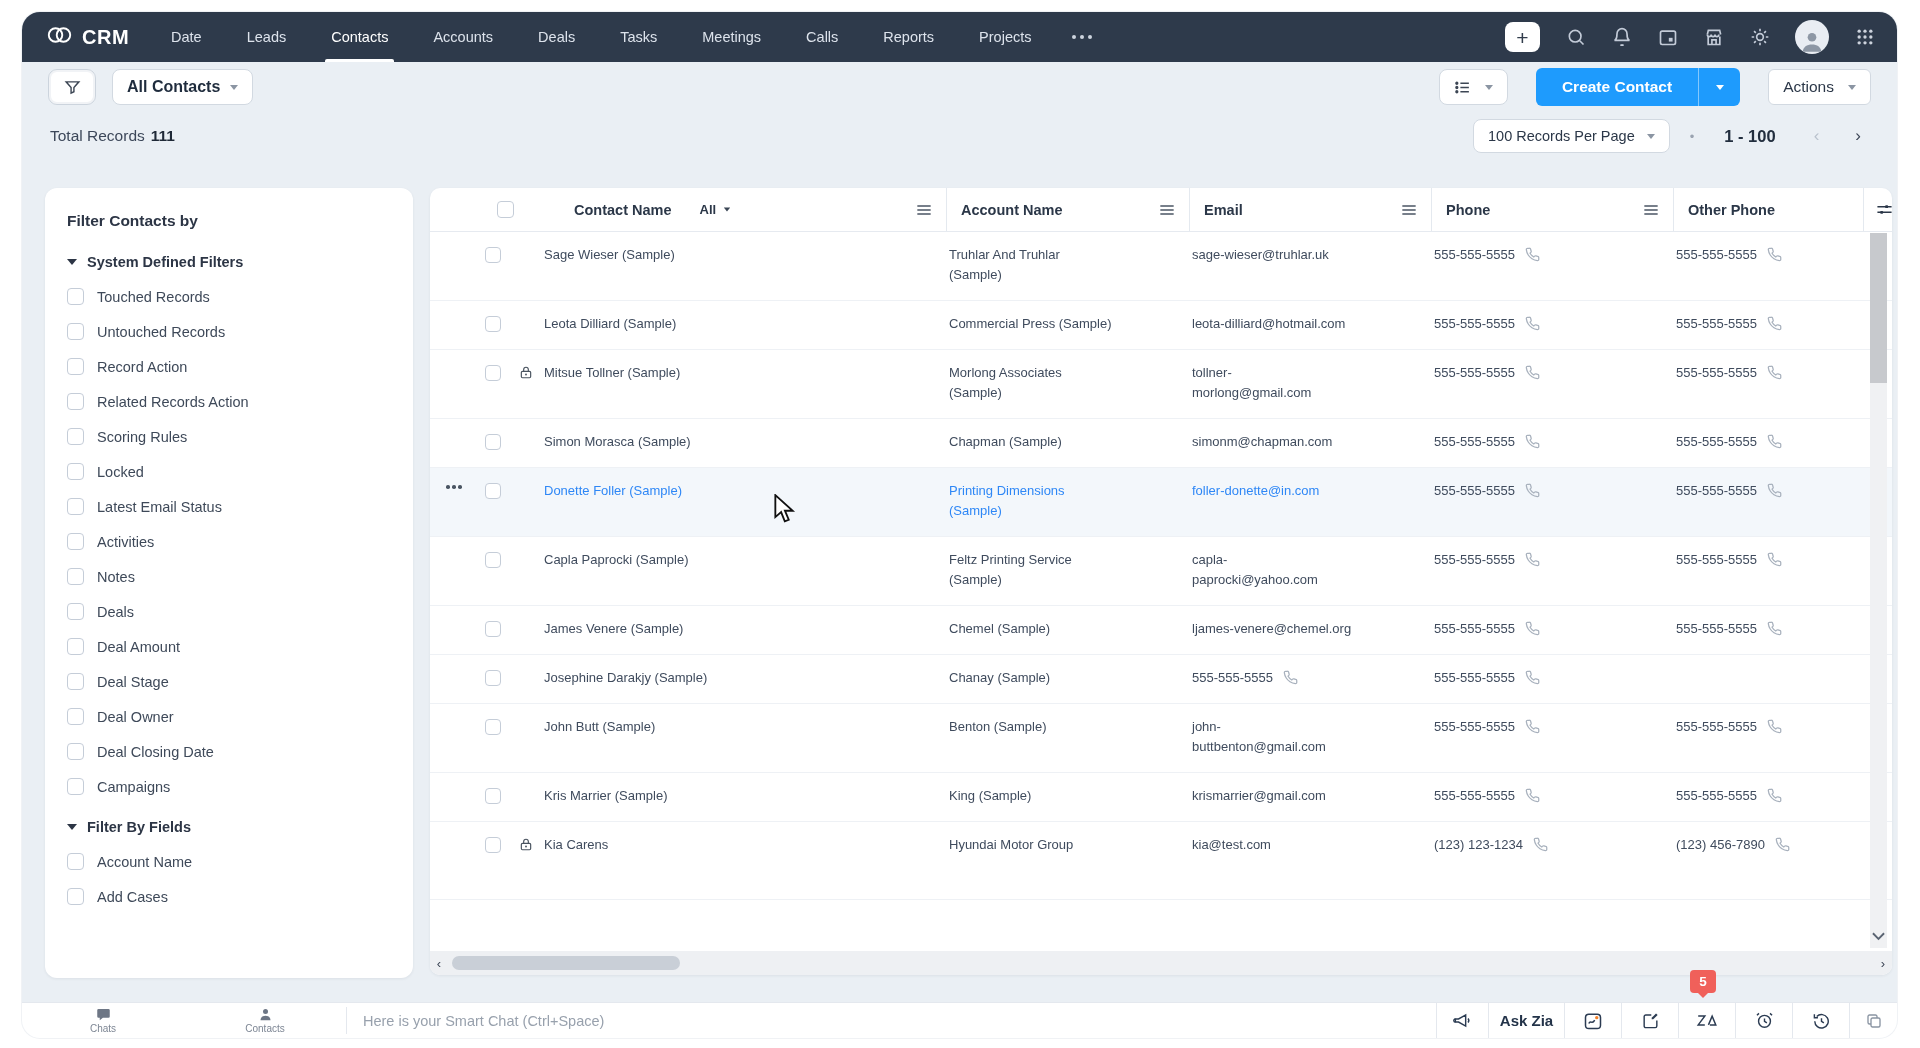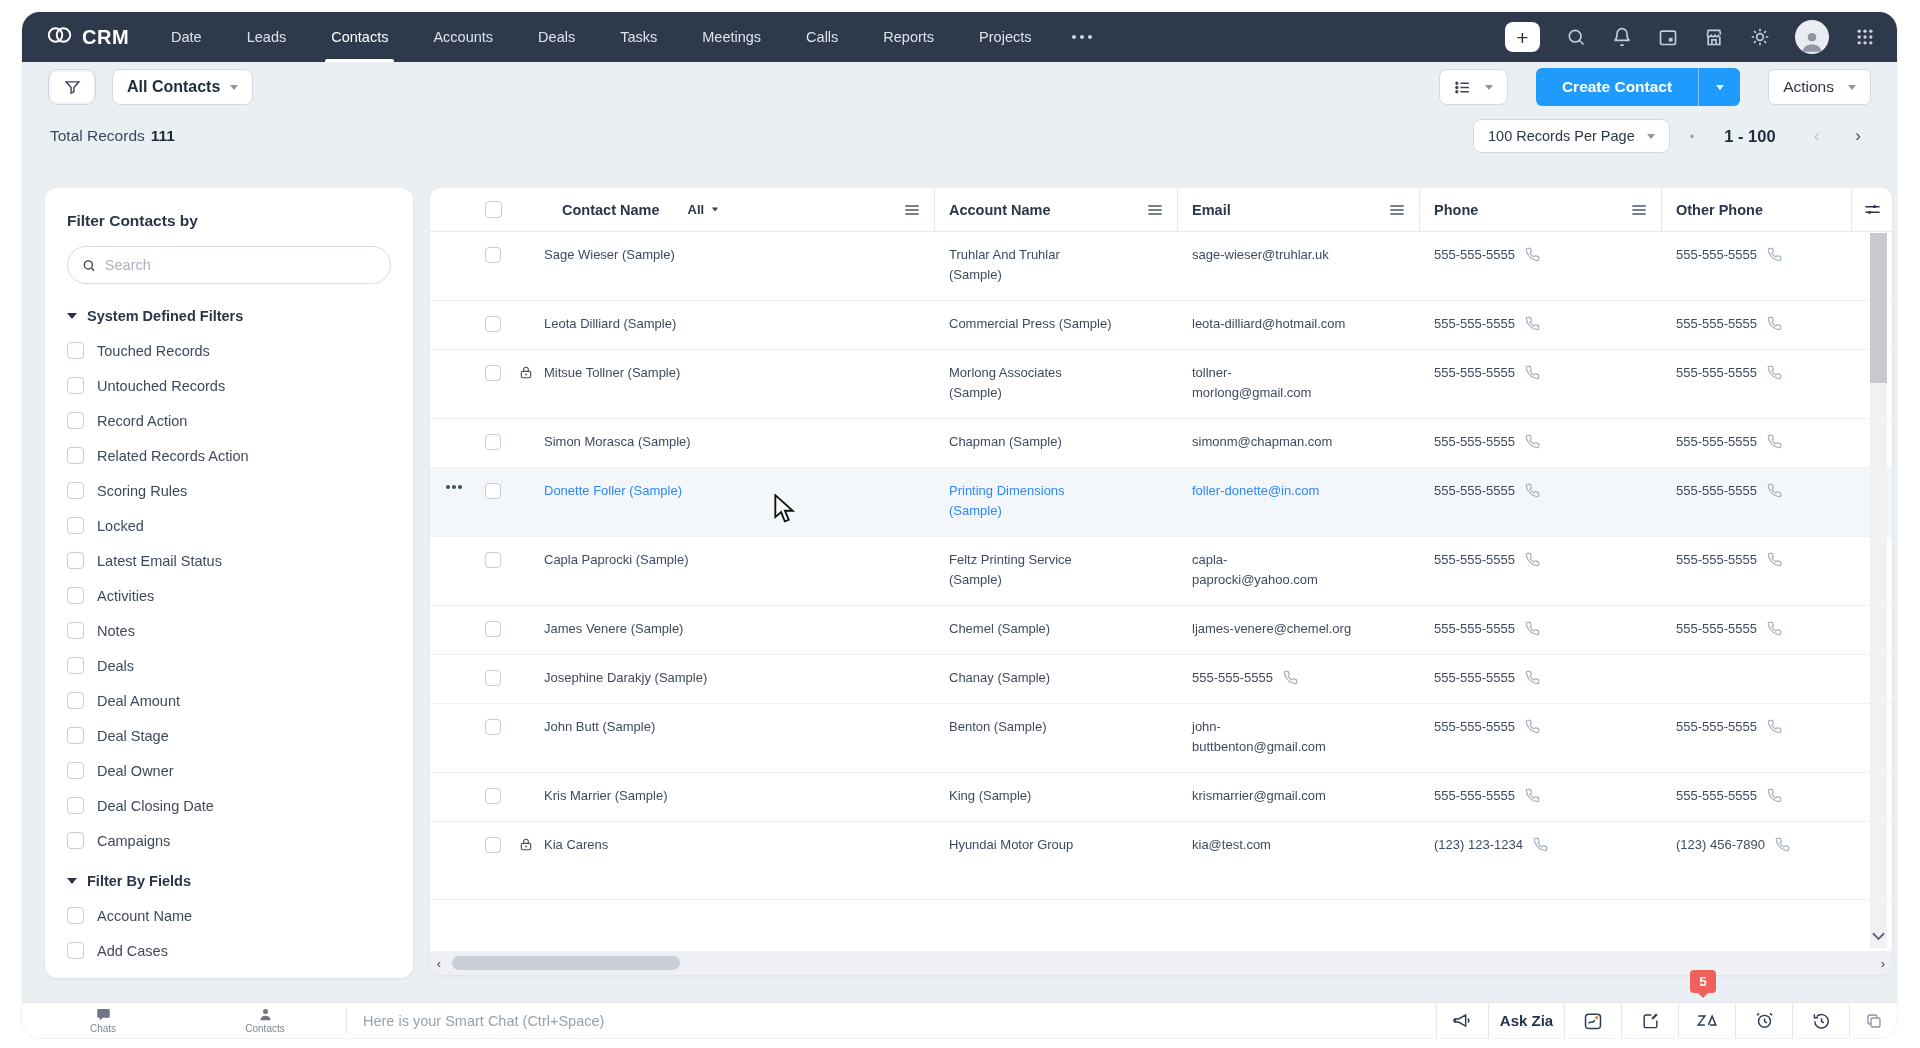--- a/index.html
+++ b/index.html
@@ -55,21 +55,21 @@
   .sec-head { margin-top:24px; display:flex; align-items:center; gap:10px; cursor:pointer; }
   .sec-head .tri { width:0; height:0; border-left:5px solid transparent; border-right:5px solid transparent; border-top:6px solid #2c3545; }
   .sec-title { font-size:14.5px; font-weight:700; color:#2c3545; }
   .f-item { display:flex; align-items:center; gap:13px; margin-top:18px; height:17px; cursor:pointer; }
   .cb { width:17px; height:17px; border:1.5px solid #c5cdd8; border-radius:4px; background:#fff; flex:0 0 auto; }
   .f-label { font-size:14.5px; color:#3e4959; }
 
   
   .tcard { position:absolute; left:408px; top:176px; width:1462px; height:787px; background:#fff; border-radius:10px; box-shadow:0 1px 3px rgba(25,39,60,.07); overflow:hidden; }
   .tgrid { display:grid; grid-template-columns:48px 30px 36px 391px 243px 242px 242px 190px 40px; }
-  .thead { height:44px; border-bottom:1px solid #e6eaf0; align-items:center; }
+  .thead { height:44px; border-bottom:1px solid #e6eaf0; align-items:center;padding-left:12px; }
   .th { font-size:14.5px; font-weight:600; color:#2b3748; display:flex; align-items:center; height:100%; }
   .th.bordered { border-right:1px solid #e4e9ef; }
   .hmenu { margin-left:auto; margin-right:14px; cursor:pointer; display:flex; }
   .all-dd { display:flex; align-items:center; gap:7px; margin-left:28px; cursor:pointer; }
   .all-dd span { font-size:13px; font-weight:700; color:#2b3748; }
   .rows { position:absolute; left:0; top:44px; right:0; bottom:24px; overflow:hidden; }
   .row { border-bottom:1px solid #eef1f5; padding:13px 0 15px; min-height:48px; align-items:start; position:relative; cursor:pointer; }
   .row.hovered { background:#f3f7fb; }
   .rows .row:nth-child(11) { min-height:78px; }
   .gutter { display:flex; justify-content:center; padding-top:4px; }
@@ -242,27 +242,20 @@
       </div>
       <span class="rec-dot">•</span>
       <span class="rec-range">1 - 100</span>
       <span class="chev prev">‹</span>
       <span class="chev next">›</span>
     </div>
   </div>
 
   <div class="side">
     <div class="side-title">Filter Contacts by</div>
-    <div class="side-search">
-      <svg width="15" height="15" viewBox="0 0 24 24" fill="none" stroke="#39424f" stroke-width="2.4">
-          <circle cx="11" cy="11" r="7"></circle>
-          <line x1="16.5" y1="16.5" x2="21" y2="21"></line>
-        </svg>
-      <input placeholder="Search" style="">
-    </div>
     <div id="side-sections">
         <div class="sec-head">
           <div class="tri"></div>
           <div class="sec-title">System Defined Filters</div>
         </div>
         <div class="f-item">
           <div class="cb"></div>
           <div class="f-label">Touched Records</div>
         </div>
         <div class="f-item">

